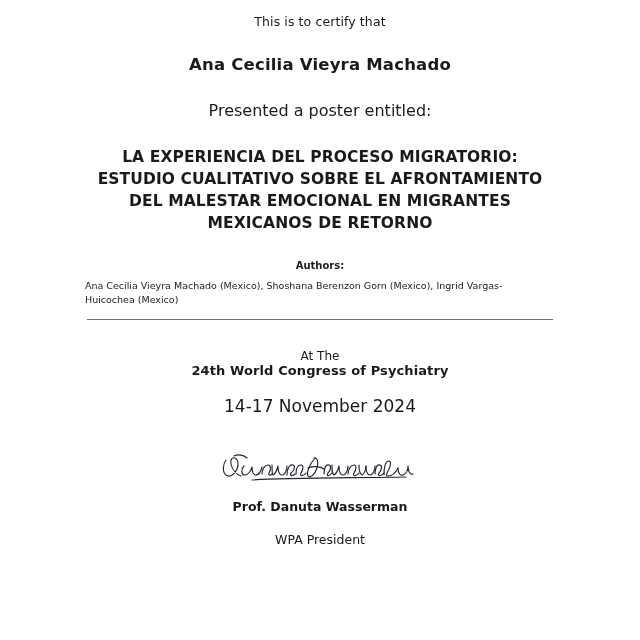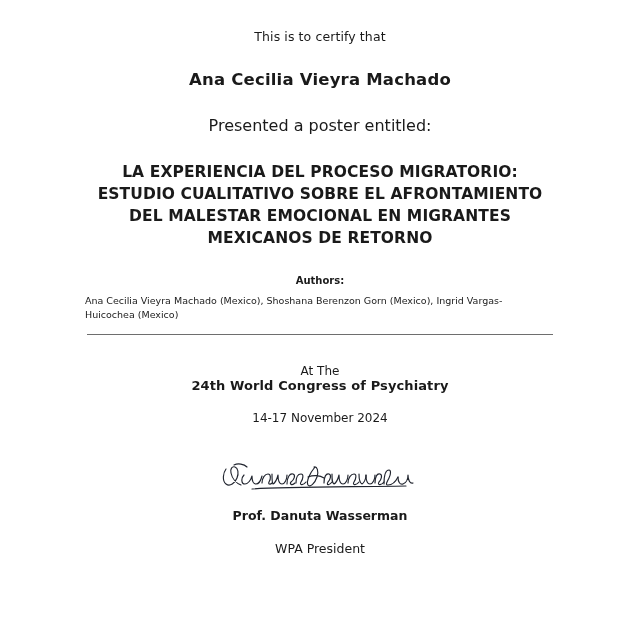--- a/index.html
+++ b/index.html
@@ -11,21 +11,21 @@
     width: 640px;
     height: 640px;
     font-family: "DejaVu Sans", "Liberation Sans", sans-serif;
     color: #1a1a1a;
     overflow: hidden;
   }
   .certificate {
     width: 640px;
     height: 640px;
     box-sizing: border-box;
-    padding: 25px 44px 0 44px;
+    padding: 10px 44px 0 44px;
     display: flex;
     flex-direction: column;
     align-items: center;
   }
   .line-intro {
     font-size: 12.5px;
     margin-top: 4px;
     letter-spacing: 0.1px;
   }
   .recipient {
@@ -73,21 +73,21 @@
   .congress {
     font-size: 13px;
     font-weight: bold;
     letter-spacing: 0.1px;
   }
   .location {
     font-size: 12.5px;
     margin-top: 18px;
   }
   .dates {
-    font-size: 12px;
+    font-size: 17px;
     margin-top: 18px;
   }
   .signature-wrap {
     margin-top: 36px;
     height: 34px;
     display: flex;
     align-items: center;
     justify-content: center;
   }
   .signature-wrap svg {

